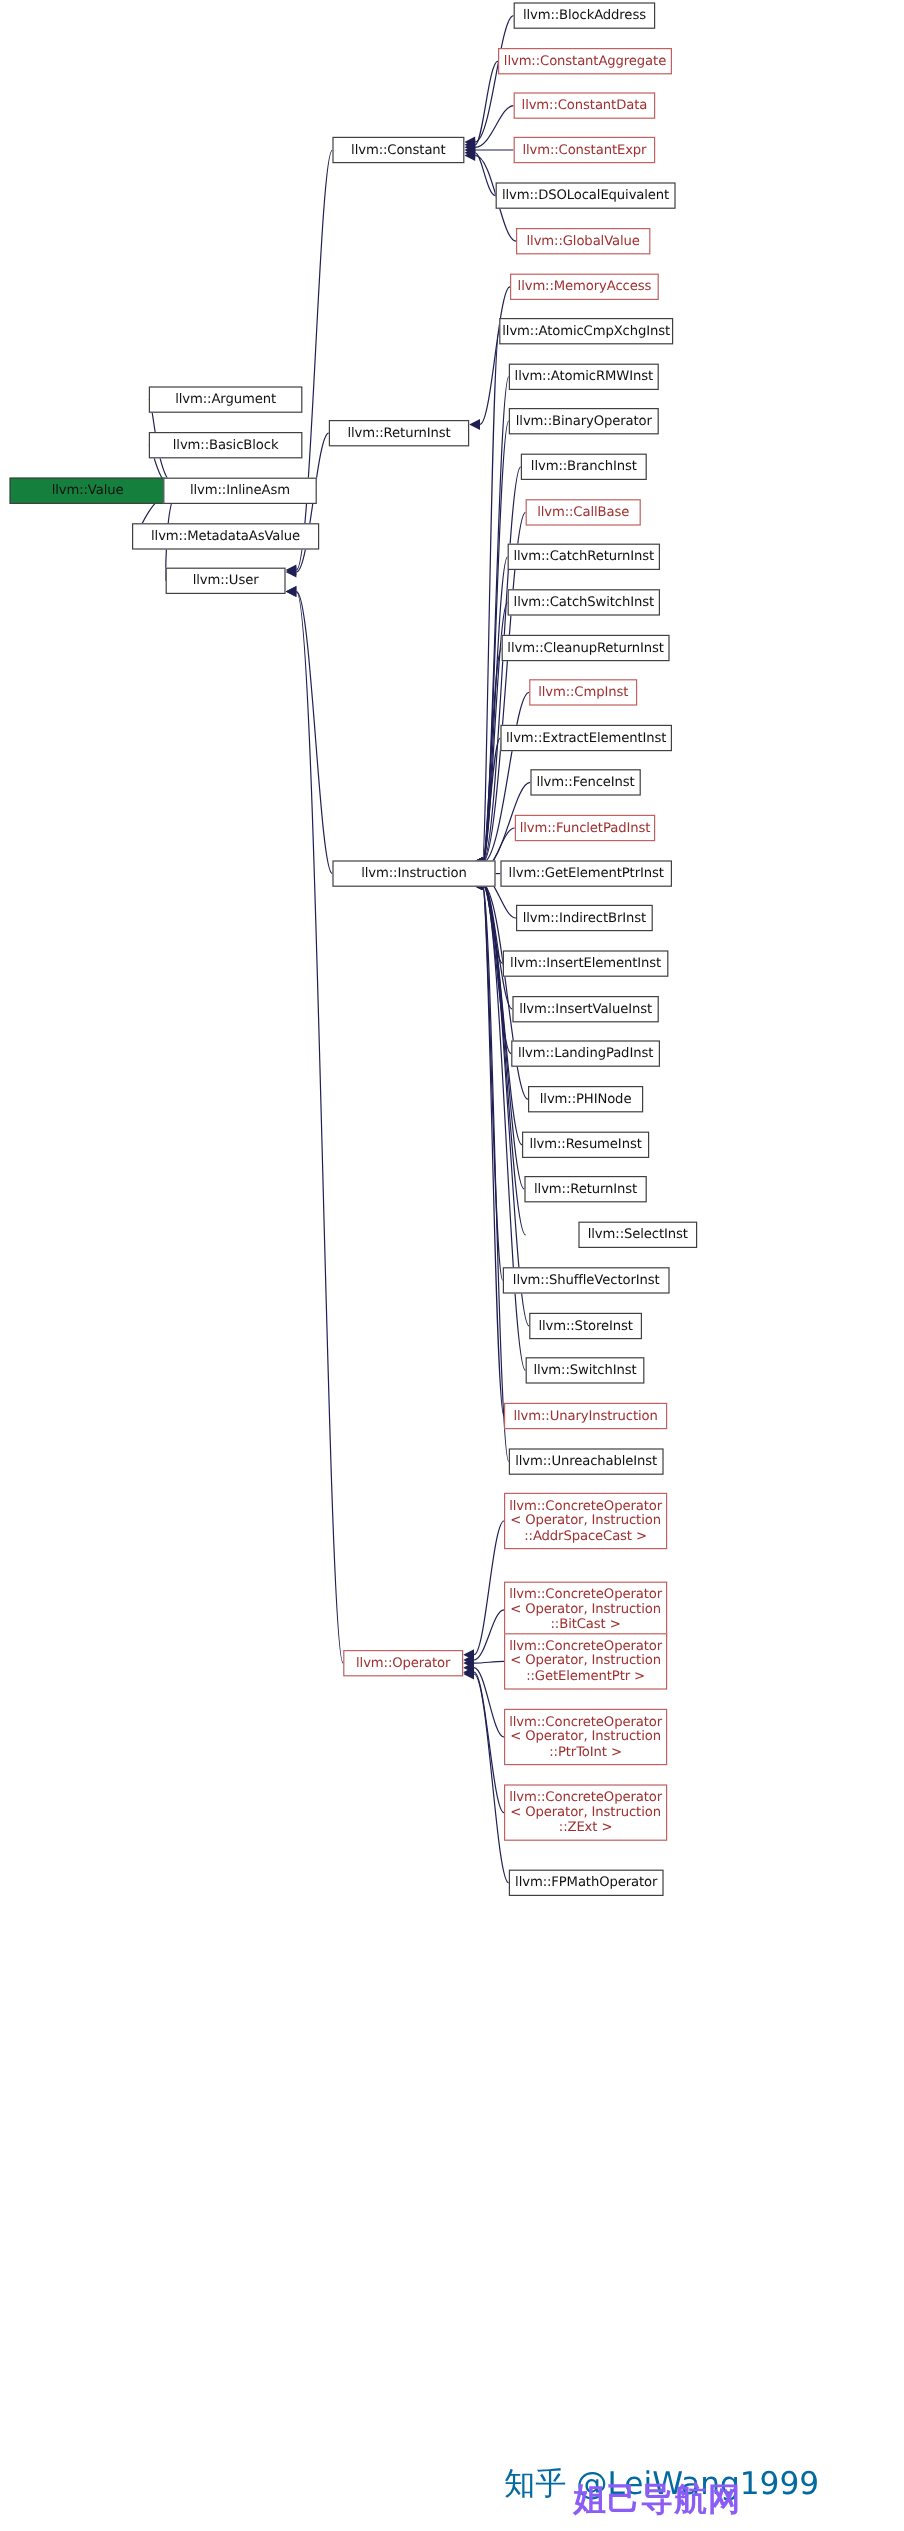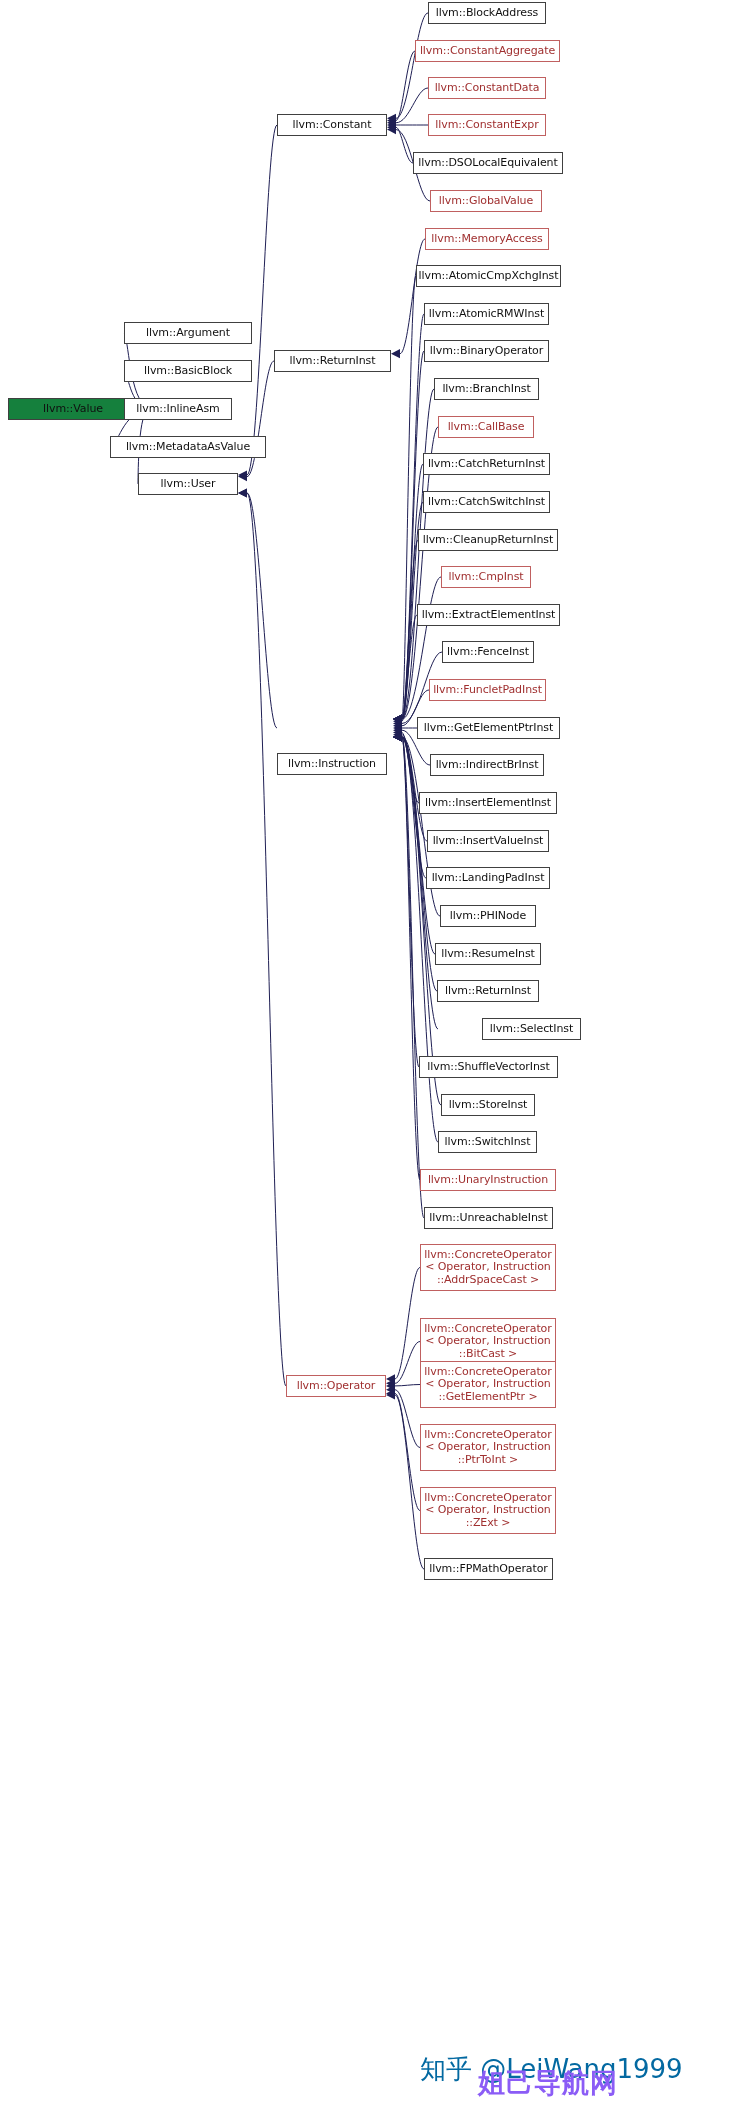--- a/index.html
+++ b/index.html
@@ -170,26 +170,26 @@
       <polygon points="386,1389.69 395,1385.0900000000001 395,1394.29" fill="#1f1f54"></polygon>
       <path d="M 420 1510.5 C 410.48 1510.5 404.7 1393.47 395 1393.47" fill="none" stroke="#1f1f54" stroke-width="1"></path>
       <polygon points="386,1393.47 395,1388.8700000000001 395,1398.07" fill="#1f1f54"></polygon>
       <path d="M 424 1569 C 413.36 1569 406.9 1395 395 1395" fill="none" stroke="#1f1f54" stroke-width="1"></path>
       <polygon points="386,1395 395,1390.4 395,1399.6" fill="#1f1f54"></polygon>
     </svg>
   <div id="nodes-layer">
       <div class="node root" style="left: 8px; top: 398px; width: 130px; height: 22px;">llvm::Value</div>
       <div class="node" style="left: 124px; top: 322px; width: 128px; height: 22px;">llvm::Argument</div>
       <div class="node" style="left: 124px; top: 360px; width: 128px; height: 22px;">llvm::BasicBlock</div>
-      <div class="node" style="left: 124px; top: 398px; width: 108px; height: 22px;">llvm::InlineAsm</div>
+      <div class="node" style="left: 136px; top: 398px; width: 128px; height: 22px;">llvm::InlineAsm</div>
       <div class="node" style="left: 110px; top: 436px; width: 156px; height: 22px;">llvm::MetadataAsValue</div>
       <div class="node" style="left: 138px; top: 473px; width: 100px; height: 22px;">llvm::User</div>
       <div class="node" style="left: 277px; top: 114px; width: 110px; height: 22px;">llvm::Constant</div>
       <div class="node" style="left: 274px; top: 350px; width: 117px; height: 22px;">llvm::ReturnInst</div>
-      <div class="node" style="left: 277px; top: 717px; width: 110px; height: 22px; margin-top: 36px;">llvm::Instruction</div>
+      <div class="node" style="left: 277px; top: 717px; width: 136px; height: 22px;">llvm::Instruction</div>
       <div class="node red" style="left: 286px; top: 1375px; width: 100px; height: 22px;">llvm::Operator</div>
       <div class="node" style="left: 428px; top: 2px; width: 118px; height: 22px;">llvm::BlockAddress</div>
       <div class="node red" style="left: 415px; top: 40px; width: 145px; height: 22px;">llvm::ConstantAggregate</div>
       <div class="node red" style="left: 428px; top: 77px; width: 118px; height: 22px;">llvm::ConstantData</div>
       <div class="node red" style="left: 428px; top: 114px; width: 118px; height: 22px;">llvm::ConstantExpr</div>
       <div class="node" style="left: 413px; top: 152px; width: 150px; height: 22px;">llvm::DSOLocalEquivalent</div>
       <div class="node red" style="left: 430px; top: 190px; width: 112px; height: 22px;">llvm::GlobalValue</div>
       <div class="node red" style="left: 425px; top: 228px; width: 124px; height: 22px;">llvm::MemoryAccess</div>
       <div class="node" style="left: 416px; top: 265px; width: 145px; height: 22px;">llvm::AtomicCmpXchgInst</div>
       <div class="node" style="left: 424px; top: 303px; width: 125px; height: 22px;">llvm::AtomicRMWInst</div>

